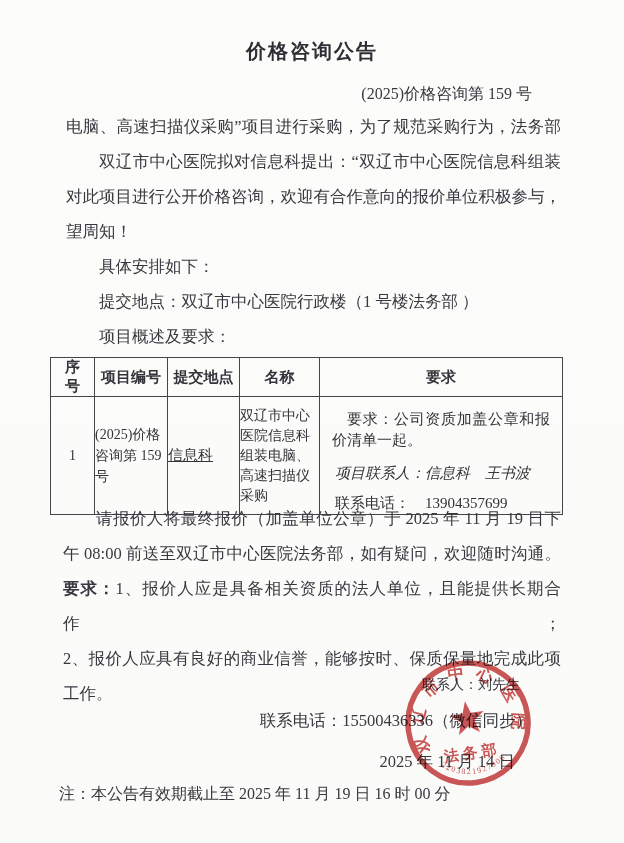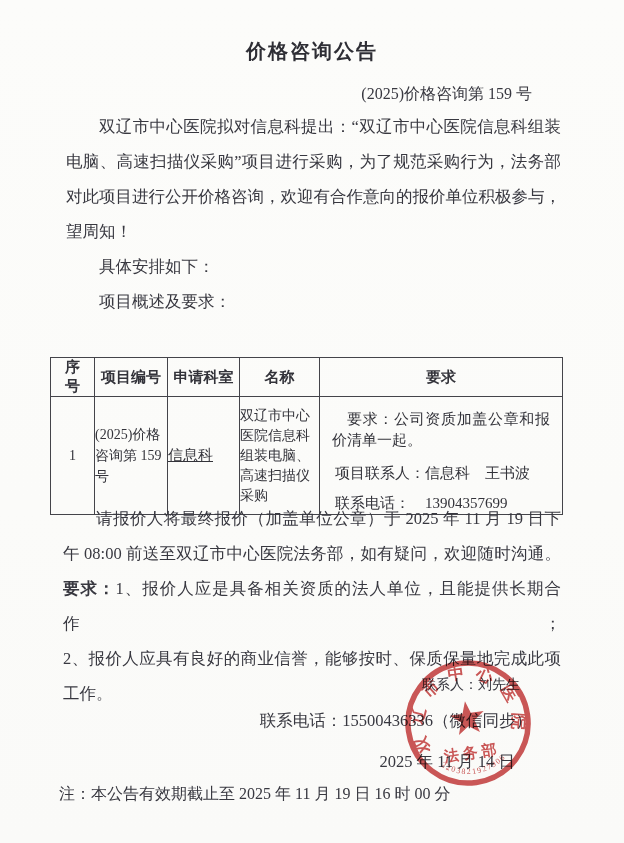--- a/index.html
+++ b/index.html
@@ -26,21 +26,21 @@
     border-collapse:collapse;table-layout:fixed;font-size:15px;color:#33333a;
   }
   table.price-table th,table.price-table td{border:1.8px solid #44444a;padding:0;}
   table.price-table th{font-weight:bold;height:31px;font-size:15px;text-align:center;}
   td.c-seq{text-align:center;vertical-align:middle;font-size:14px;}
   td.c-proj{vertical-align:middle;padding:0 5px;font-size:14px;line-height:21px;}
   td.c-dept{vertical-align:middle;padding:0 6px;font-size:15px;text-decoration:underline;}
   td.c-name{vertical-align:middle;padding:0 5px;font-size:14px;line-height:20px;}
   td.c-req{vertical-align:top;padding:6px 4px 0 8px;font-size:15px;line-height:21px;}
   .req-p1{margin:12px;text-indent:15px;text-align:justify;}
-  .req-p2{margin:11px 0 0 0;text-indent:15px;}
+  .req-p2{margin:11px 0 0 0;text-indent:15px;font-style:italic;}
   .req-p3{margin:9px 0 0 0;text-indent:15px;}
   .contact-person{position:absolute;top:676px;right:104px;font-size:14px;}
   .contact-phone{position:absolute;top:710px;right:92px;font-size:16.5px;}
   .contact-date{position:absolute;top:751px;right:109px;font-size:16.5px;}
   .footer-note{position:absolute;top:784px;left:59px;font-size:16px;text-align:right;}
   .stamp{
     position:absolute;left:385px;top:640px;width:166px;height:166px;
     transform:rotate(-8deg);opacity:.85;mix-blend-mode:multiply;pointer-events:none;
   }
   .stamp text{font-family:"Liberation Serif","DejaVu Serif",serif;}
@@ -48,41 +48,42 @@
 </head>
 <body>
 
 <div class="page">
 
   <h1 class="title">价格咨询公告</h1>
 
   <div class="doc-number">(2025)价格咨询第 159 号</div>
 
   <div class="flow flow1">
+    <div class="ln just">电脑、高速扫描仪采购”项目进行采购，为了规范采购行为，法务部</div>
     <div class="ln just ind">双辽市中心医院拟对信息科提出：“双辽市中心医院信息科组装</div>
-    <div class="ln just">电脑、高速扫描仪采购”项目进行采购，为了规范采购行为，法务部</div>
     <div class="ln just">对此项目进行公开价格咨询，欢迎有合作意向的报价单位积极参与，</div>
     <div class="ln">望周知！</div>
     <div class="ln ind">具体安排如下：</div>
+    <div class="ln ind">提交地点：双辽市中心医院行政楼（1 号楼法务部 ）</div>
     <div class="ln ind">项目概述及要求：</div>
   </div>
 
   <table class="price-table">
     <colgroup>
       <col style="width:44px">
         <col style="width:73px">
         <col style="width:72px">
         <col style="width:80px">
         <col style="width:243px">
     </colgroup>
     <thead>
       <tr>
         <th>序　号</th>
         <th>项目编号</th>
-        <th>申请科室</th>
+        <th>提交地点</th>
         <th>名称</th>
         <th>要求</th>
       </tr>
     </thead>
     <tbody>
       <tr>
         <td class="c-seq">1</td>
         <td class="c-proj">(2025)价格咨询第 159 号</td>
         <td class="c-dept">信息科</td>
         <td class="c-name">双辽市中心医院信息科组装电脑、高速扫描仪采购</td>

